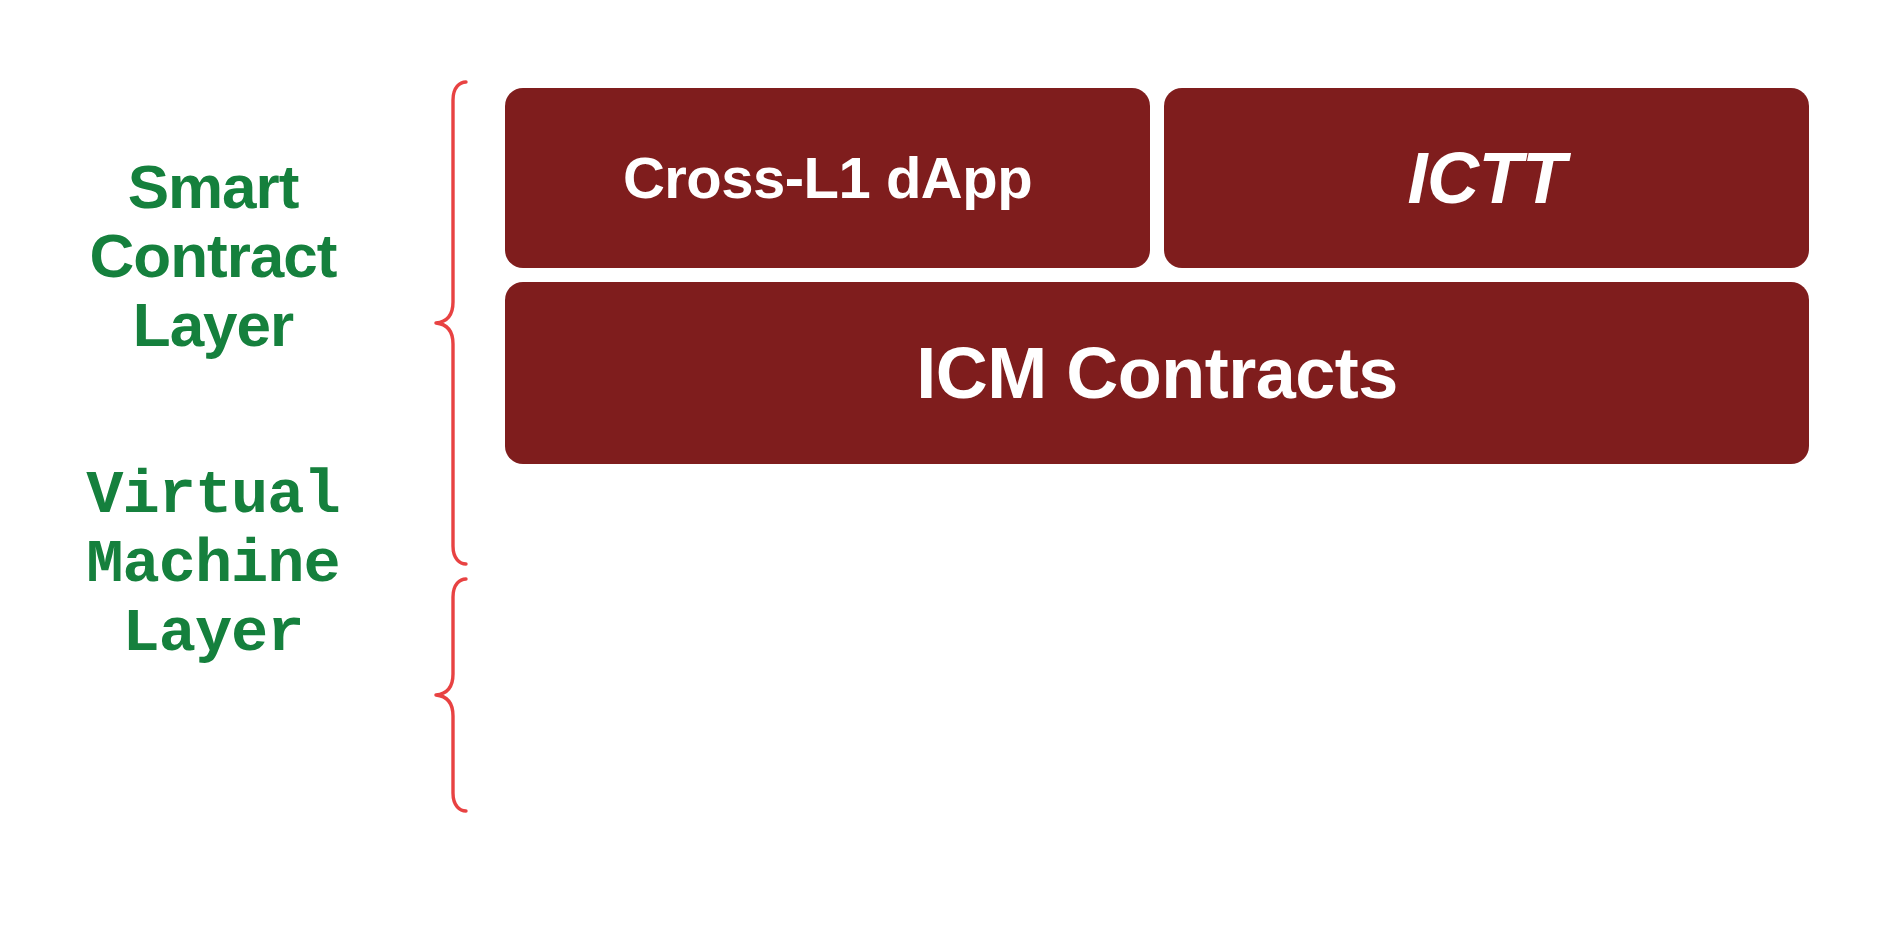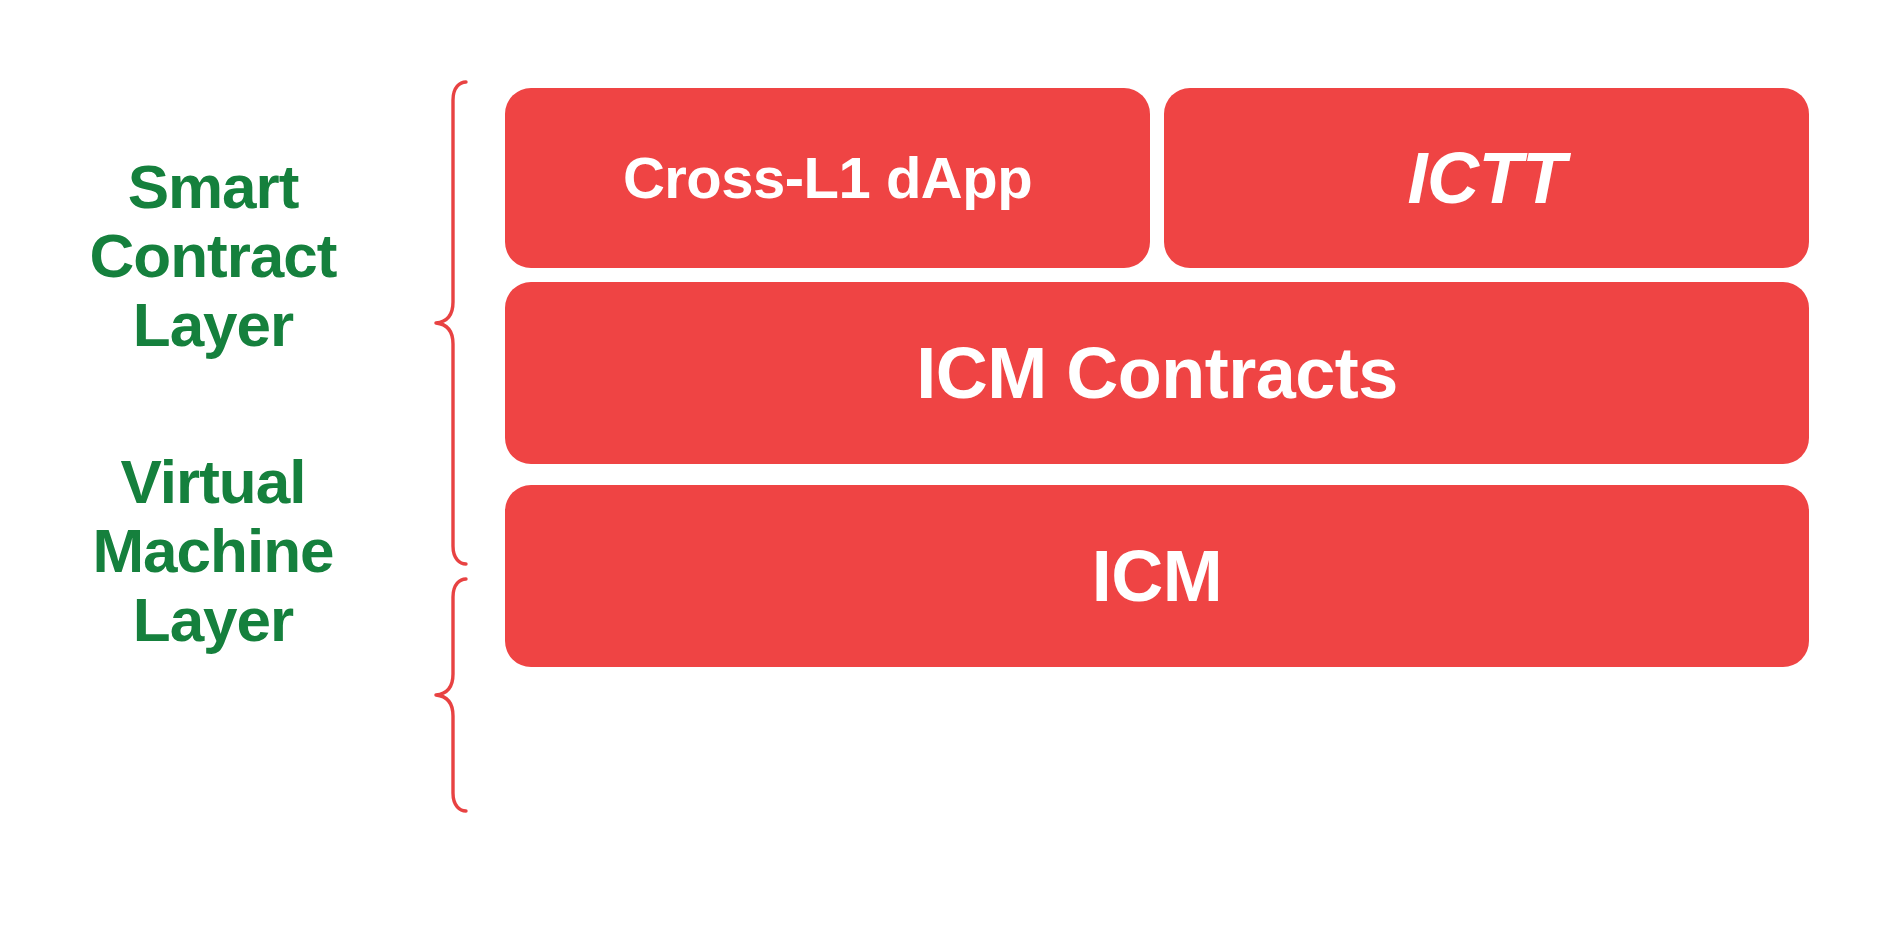--- a/index.html
+++ b/index.html
@@ -35,21 +35,22 @@
     line-height: 69px;
     letter-spacing: -1px;
     color: #15803d;
     font-family: "Liberation Sans", sans-serif;
     white-space: pre-line;
   }
   #label-smart-contract-layer {
     top: 152px;
   }
   #label-virtual-machine-layer {
-    top: 447px;
+    top: 461px;
+    font-family: Liberation Mono, monospace;
   }
 
   
   .brace {
     position: absolute;
     overflow: visible;
   }
   #brace-smart-contract-layer {
     left: 396px;
     top: 80px;
@@ -67,22 +68,22 @@
     fill: none;
     stroke: #e84242;
     stroke-width: 3.4;
     stroke-linecap: round;
     stroke-linejoin: round;
   }
 
   
   .card {
     position: absolute;
-    background: #ef4444;
-    border-radius: 26px;
+    background: #7f1d1d;
+    border-radius: 18px;
     display: flex;
     align-items: center;
     justify-content: center;
     box-sizing: border-box;
   }
   .card-label {
     color: #ffffff;
     font-weight: bold;
     font-family: "Liberation Sans", sans-serif;
     letter-spacing: -0.5px;
@@ -164,17 +165,14 @@
   </div>
 
   <div class="card" id="card-ictt">
     <span class="card-label">ICTT</span>
   </div>
 
   <div class="card" id="card-icm-contracts">
     <span class="card-label">ICM Contracts</span>
   </div>
 
-  <div class="card" id="card-icm">
-    <span class="card-label">ICM</span>
-  </div>
 
 </div>
 
 </body></html>

